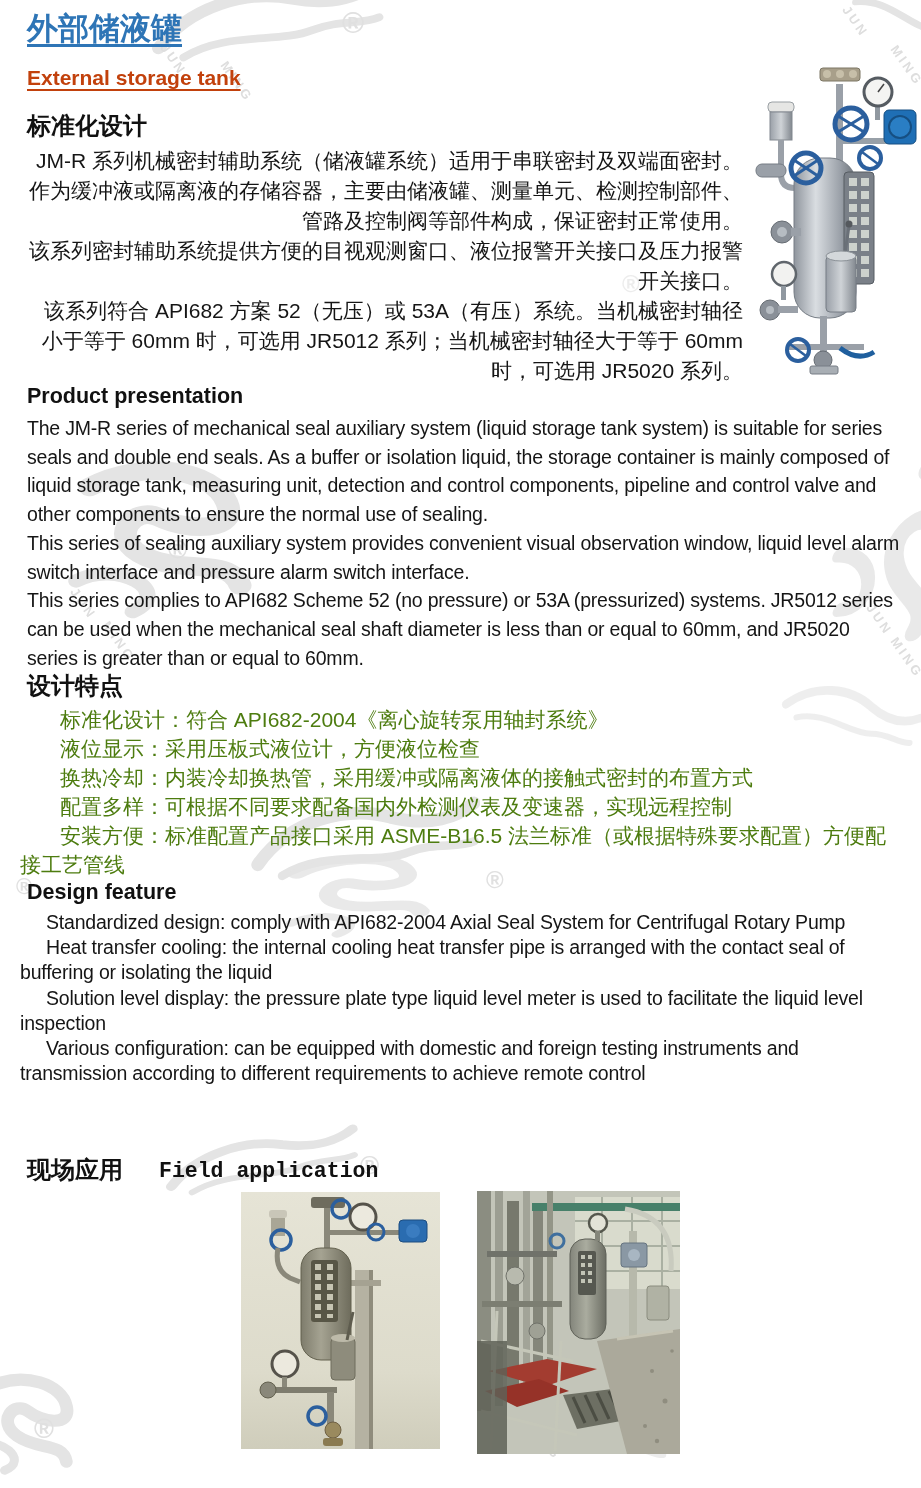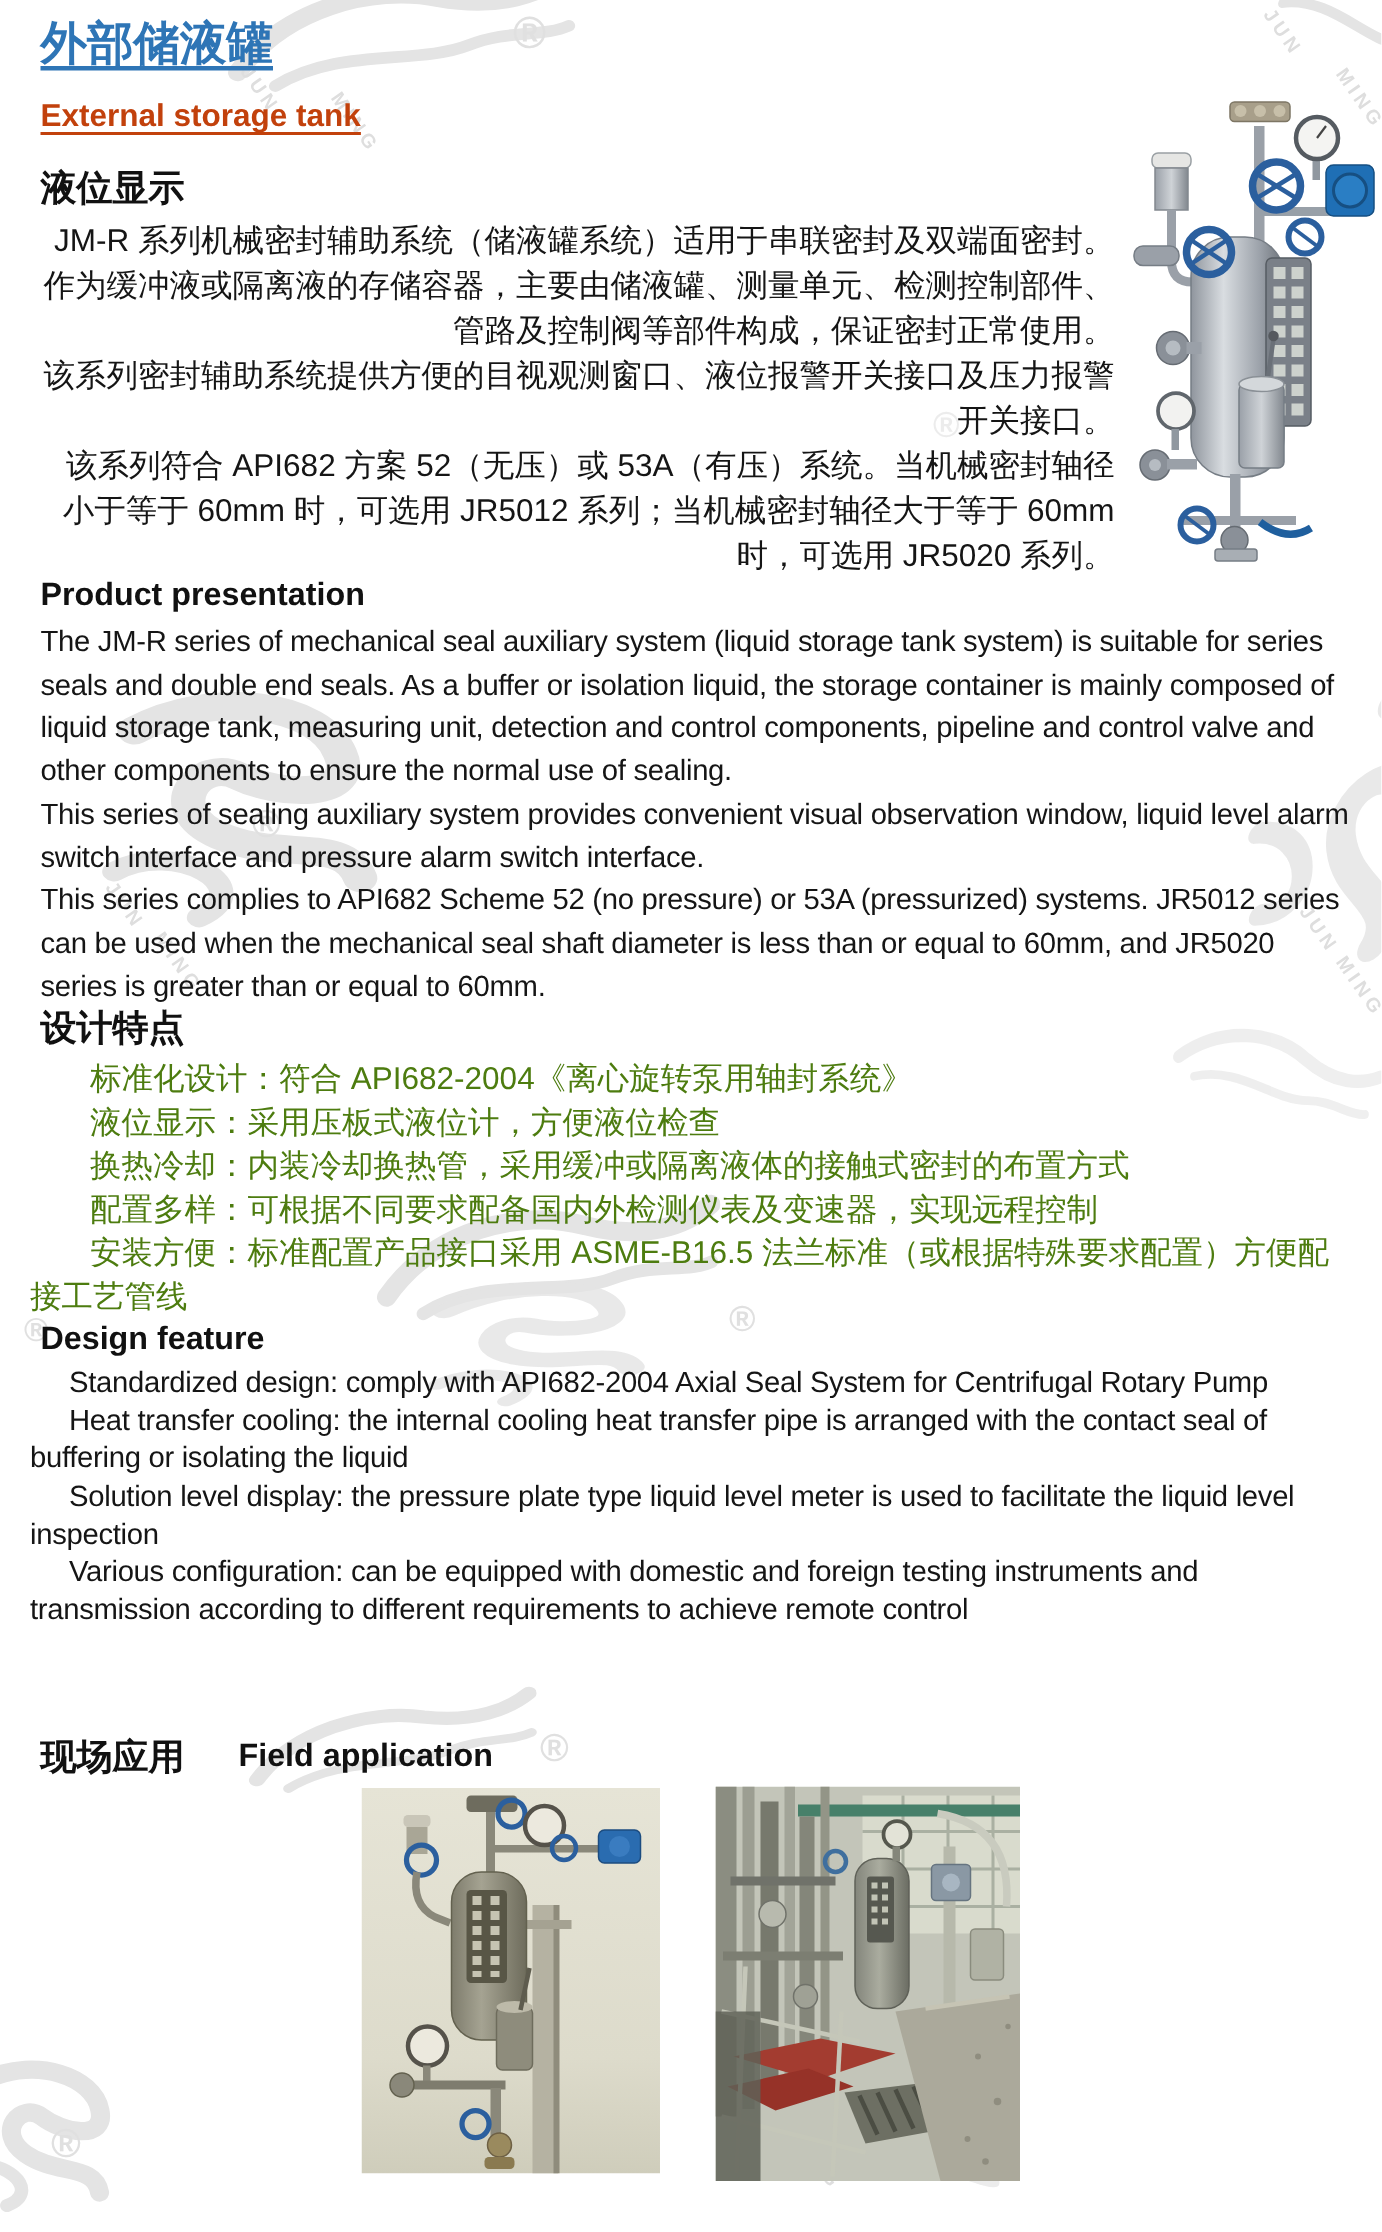--- a/index.html
+++ b/index.html
@@ -27,21 +27,21 @@
   .h-en { margin:0; font-size:21.5px; font-weight:bold; color:#111; line-height:1.15; }
   .zh-body { font-size:21px; line-height:30px; color:#151515; text-align:left; }
   .zh-body p { margin:0;text-align:right; }
   .en-body { font-size:19.5px; line-height:28.7px; color:#151515; letter-spacing:-0.2px; }
   .en-body p { margin:0; }
   .zh-list  { font-size:21px; line-height:29px; color:#4d7c0f; }
   .zh-list div { text-indent:40px; }
   .zh-list div.wraps { text-indent:40px; }
   .en-list  { font-size:19.5px; line-height:25.2px; color:#151515; letter-spacing:-0.2px; }
   .en-list div { text-indent:26px; }
-  .field-row { display:flex; align-items:flex-start; gap:36px; }
+  .field-row { display:flex; align-items:center; gap:36px;font-family:Liberation Mono, monospace; }
   .photo { position:absolute; display:block; }
   svg { display:block; }
 </style>
 </head>
 <body>
 
 <div class="page">
 
   <svg width="0" height="0" style="position:absolute">
     <defs>
@@ -211,21 +211,21 @@
       <rect x="40" y="284" width="76" height="6" fill="#9aa0a8"></rect>
       <g stroke="#2b5f9e" fill="none">
         <circle cx="50" cy="290" r="11" stroke-width="4"></circle>
         <line x1="42" y1="284" x2="58" y2="296" stroke-width="2.5"></line>
       </g>
       <path d="M92 288 q 18 14 34 4" stroke="#1f5f9e" stroke-width="5" fill="none"></path>
       <circle cx="75" cy="300" r="9" fill="#8a9098" stroke="#666c73"></circle>
       <rect x="62" y="306" width="28" height="8" rx="2" fill="#a8aeb4" stroke="#767d85"></rect>
     </svg>
 
-    <h3 class="abs h-zh" style="left:27px;top:112px">液位显示</h3>
+    <h3 class="abs h-zh" style="left:27px;top:112px">标准化设计</h3>
     <div class="abs zh-body" style="left:27px;top:146px;width:716px">
       <p>JM-R 系列机械密封辅助系统（储液罐系统）适用于串联密封及双端面密封。作为缓冲液或隔离液的存储容器，主要由储液罐、测量单元、检测控制部件、管路及控制阀等部件构成，保证密封正常使用。</p>
       <p>该系列密封辅助系统提供方便的目视观测窗口、液位报警开关接口及压力报警开关接口。</p>
       <p>该系列符合 API682 方案 52（无压）或 53A（有压）系统。当机械密封轴径小于等于 60mm 时，可选用 JR5012 系列；当机械密封轴径大于等于 60mm 时，可选用 JR5020 系列。</p>
     </div>
 
     <h3 class="abs h-en" style="left:27px;top:384px">Product presentation</h3>
     <div class="abs en-body" style="left:27px;top:414px;width:878px">
       <p>The JM-R series of mechanical seal auxiliary system (liquid storage tank system) is suitable for series seals and double end seals. As a buffer or isolation liquid, the storage container is mainly composed of liquid storage tank, measuring unit, detection and control components, pipeline and control valve and other components to ensure the normal use of sealing.</p>
       <p>This series of sealing auxiliary system provides convenient visual observation window, liquid level alarm switch interface and pressure alarm switch interface.</p>

